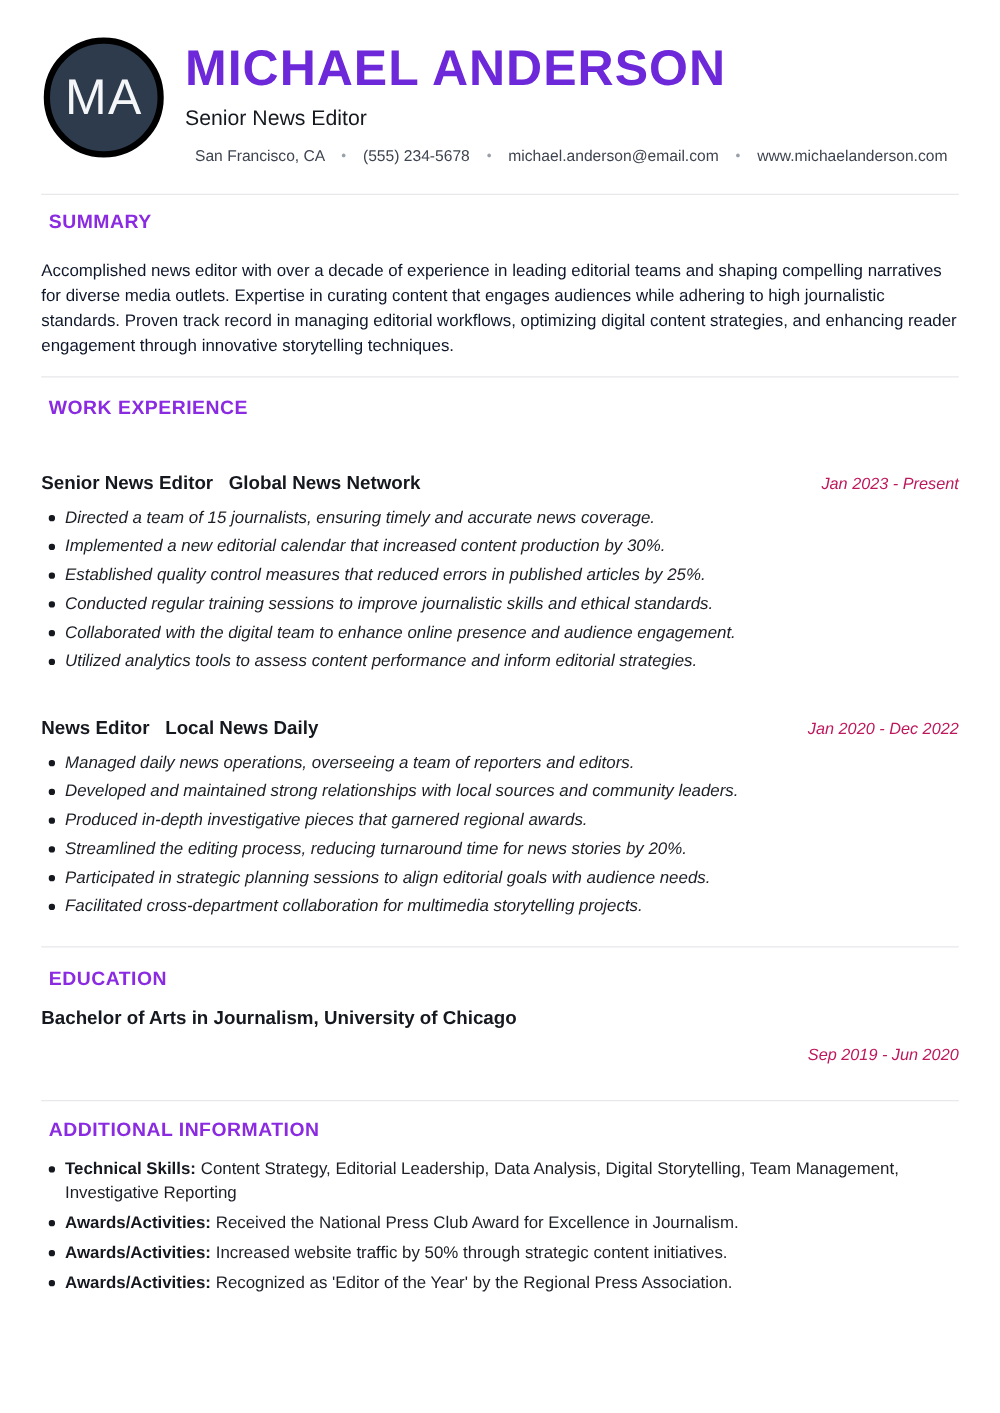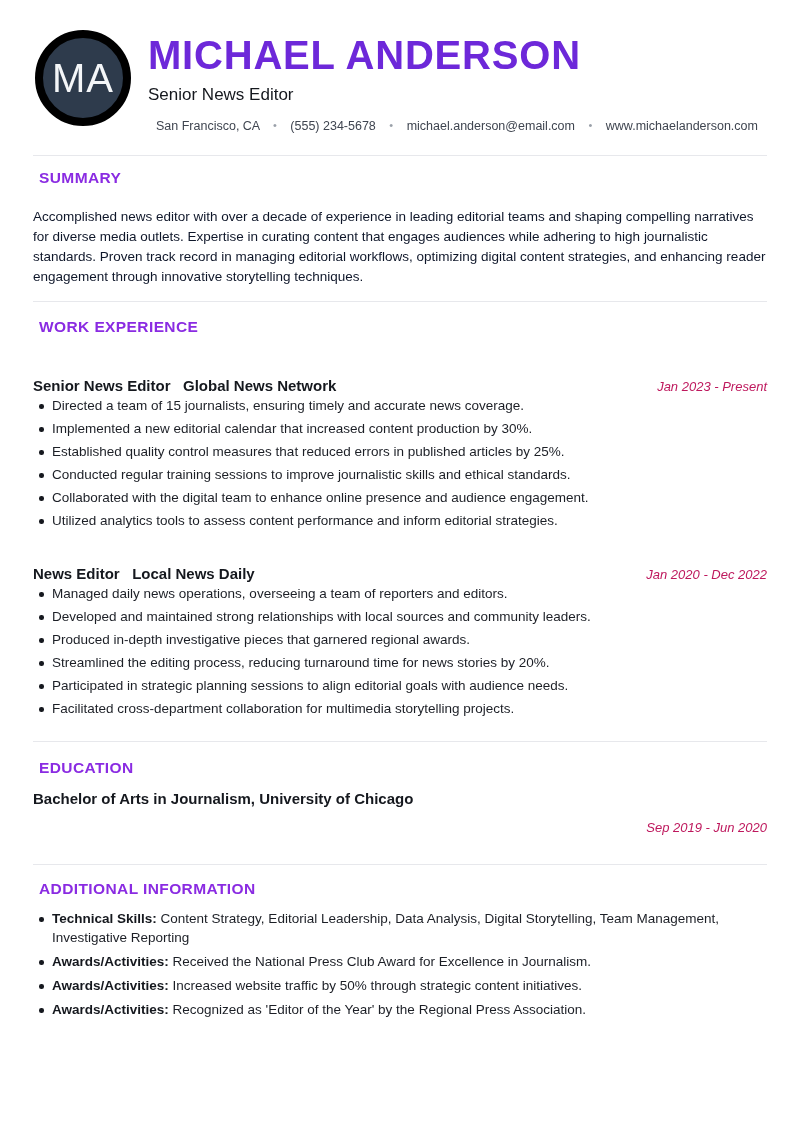--- a/index.html
+++ b/index.html
@@ -23,21 +23,21 @@
     display: flex;
     align-items: flex-start;
     padding-top: 30px;
     height: 155px;
   }
   .avatar {
     flex: 0 0 auto;
     width: 96px;
     height: 96px;
     margin-left: 2px;
-    border: 8px solid #000000;
+    border: 5px solid #000000;
     border-radius: 50%;
     background: #2e3b4c;
     display: flex;
     align-items: center;
     justify-content: center;
   }
   .avatar-initials {
     color: #f4f6f8;
     font-size: 40px;
     font-weight: 400;
@@ -131,21 +131,21 @@
   }
   .job-company { margin-left: 8px; }
   .job-dates, .edu-dates {
     font-size: 13px;
     font-style: italic;
     color: #be185d;
     font-weight: 400;
     white-space: nowrap;
     margin-top: 29px;
   }
-  .job-bullets { margin-top: 0; }
+  .job-bullets { margin-top: 8px; font-style: italic; }
 
   
   .section-education { padding-top: 17px; padding-bottom: 27px; }
   .edu-row {
     margin-top: 12px;
     display: flex;
     justify-content: space-between;
     align-items: flex-start;
     line-height: 19px;
   }

